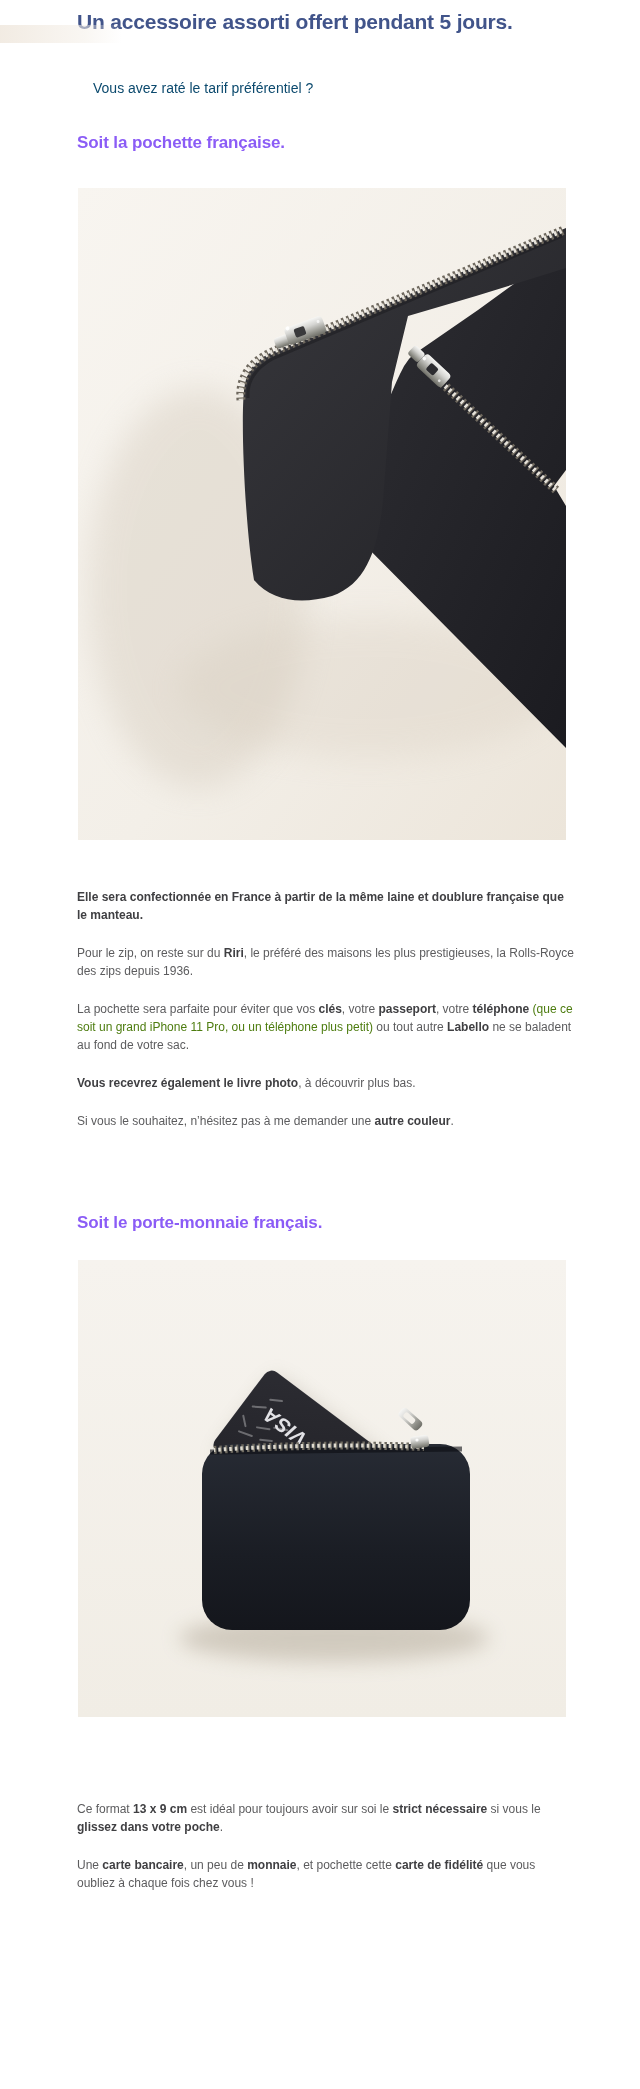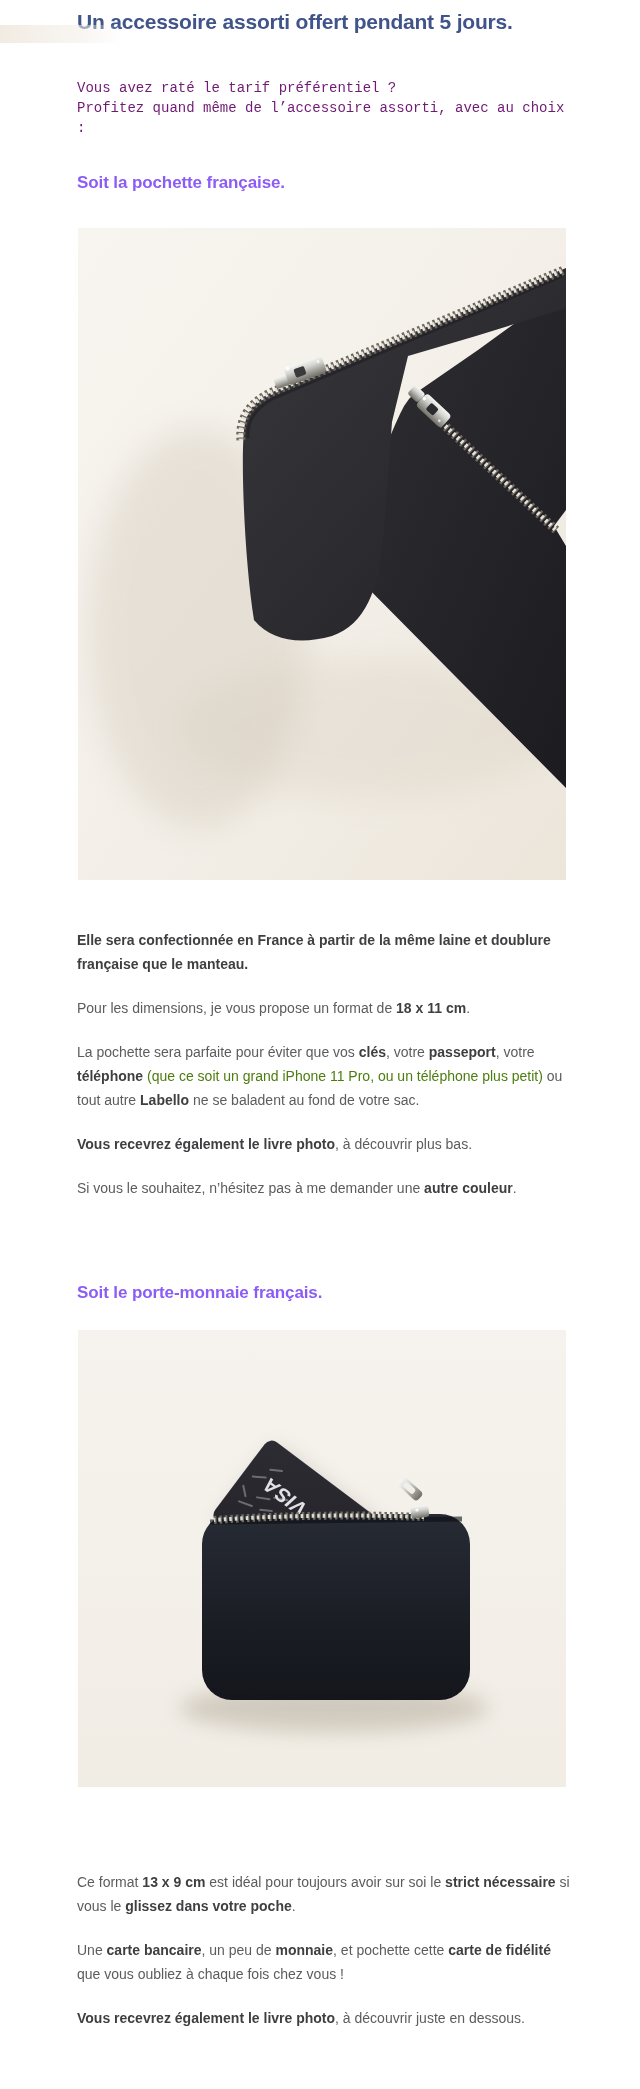--- a/index.html
+++ b/index.html
@@ -10,48 +10,47 @@
   }
   main{position:relative;padding:8px 0 0 77px;width:500px;}
   .edge-strip{
     position:absolute;left:0;top:25px;width:122px;height:18px;
     background:linear-gradient(90deg,rgba(241,234,225,0.95),rgba(245,240,233,0.55) 70%,rgba(245,240,233,0));
   }
   h1{
     margin:0;font-size:21px;line-height:27px;font-weight:700;
     color:#41548a;letter-spacing:-0.2px;
   }
-  .intro{margin:43px 0 0;font-size:14px;line-height:20px;color:#701a75;font-family:Liberation Mono, monospace;}
+  .intro{margin:43px 16px 0;font-size:14px;line-height:20px;color:#0c4a6e;}
   .intro .line{display:block;}
   h2{
     margin:34px 0 0;font-size:17px;line-height:22px;font-weight:600;
     color:#8b5cf6;letter-spacing:-0.1px;
   }
   h2.second{margin-top:82px;}
   figure.photo{margin:34px 0 0 1px;width:488px;overflow:hidden;background:#f4f1ea;}
   figure.photo1{height:652px;}
   figure.photo2{height:457px;margin-top:26px;}
-  p.para{margin:20px 0 0;width:497px;font-size:14px;line-height:24px;color:#5c5c5e;}
+  p.para{margin:20px 0 0;width:497px;font-size:12px;line-height:18px;color:#5c5c5e;}
   p.lead{margin-top:48px;}
   p.q1{margin-top:83px;}
   .b{font-weight:700;color:#3f3f42;}
   .m{color:#4d7c0f;}
 </style>
 </head>
 <body>
 
 <main>
 
   <div class="edge-strip"></div>
 
   <h1>Un accessoire assorti offert pendant 5 jours.</h1>
 
   <p class="intro">
     <span class="line">Vous avez raté le tarif préférentiel ?</span>
-    <span class="line">Profitez quand même de l’accessoire assorti, avec au choix :</span>
   </p>
 
   <h2>Soit la pochette française.</h2>
 
   <figure class="photo photo1">
     <svg width="488" height="652" viewBox="0 0 488 652" role="img">
       <defs>
         <linearGradient id="p1bg" x1="0" y1="0" x2="1" y2="1">
           <stop offset="0" stop-color="#f8f5f0"></stop>
           <stop offset="0.55" stop-color="#f3efe8"></stop>
@@ -103,21 +102,21 @@
           <rect x="-2" y="-2" width="40" height="18" rx="4" fill="url(#p1metal)"></rect>
           <rect x="7" y="2" width="11" height="9" rx="2" fill="#3a3a3c"></rect>
           <circle cx="2" cy="-1" r="2" fill="#ffffff" opacity="0.9"></circle>
           <circle cx="33" cy="3" r="1.5" fill="#ffffff" opacity="0.7"></circle>
         </g>
       </g>
     </svg>
   </figure>
 
   <p class="para lead"><span class="b">Elle sera confectionnée en France à partir de la même laine et doublure française que le manteau.</span></p>
-  <p class="para"><span>Pour les dimensions, je vous propose un format de </span><span class="b">18 x 11 cm</span><span>.</span></p>
+  <p class="para"><span>Pour le zip, on reste sur du </span><span class="b">Riri</span><span>, le préféré des maisons les plus prestigieuses, la Rolls-Royce des zips depuis 1936.</span></p>
   <p class="para"><span>La pochette sera parfaite pour éviter que vos </span><span class="b">clés</span><span>, votre </span><span class="b">passeport</span><span>, votre </span><span class="b">téléphone</span><span class="m"> (que ce soit un grand iPhone 11 Pro, ou un téléphone plus petit)</span><span> ou tout autre </span><span class="b">Labello</span><span> ne se baladent au fond de votre sac.</span></p>
   <p class="para"><span class="b">Vous recevrez également le livre photo</span><span>, à découvrir plus bas.</span></p>
   <p class="para"><span>Si vous le souhaitez, n’hésitez pas à me demander une </span><span class="b">autre couleur</span><span>.</span></p>
 
   <h2 class="second">Soit le porte-monnaie français.</h2>
 
   <figure class="photo photo2">
     <svg width="488" height="457" viewBox="0 0 488 457" role="img">
       <defs>
         <linearGradient id="p2bg" x1="0" y1="0" x2="0" y2="1">
@@ -185,15 +184,14 @@
           </g>
           <rect x="-8" y="0" width="18" height="12" rx="3" fill="url(#p2metal)" transform="rotate(-8)"></rect>
           <circle cx="-1" cy="4" r="1.6" fill="#ffffff" opacity="0.9"></circle>
         </g>
       </g>
     </svg>
   </figure>
 
   <p class="para q1"><span>Ce format </span><span class="b">13 x 9 cm</span><span> est idéal pour toujours avoir sur soi le </span><span class="b">strict nécessaire</span><span> si vous le </span><span class="b">glissez dans votre poche</span><span>.</span></p>
   <p class="para"><span>Une </span><span class="b">carte bancaire</span><span>, un peu de </span><span class="b">monnaie</span><span>, et pochette cette </span><span class="b">carte de fidélité</span><span> que vous oubliez à chaque fois chez vous !</span></p>
-  <p class="para"><span class="b">Vous recevrez également le livre photo</span><span>, à découvrir juste en dessous.</span></p>
 
 </main>
 
 </body></html>

